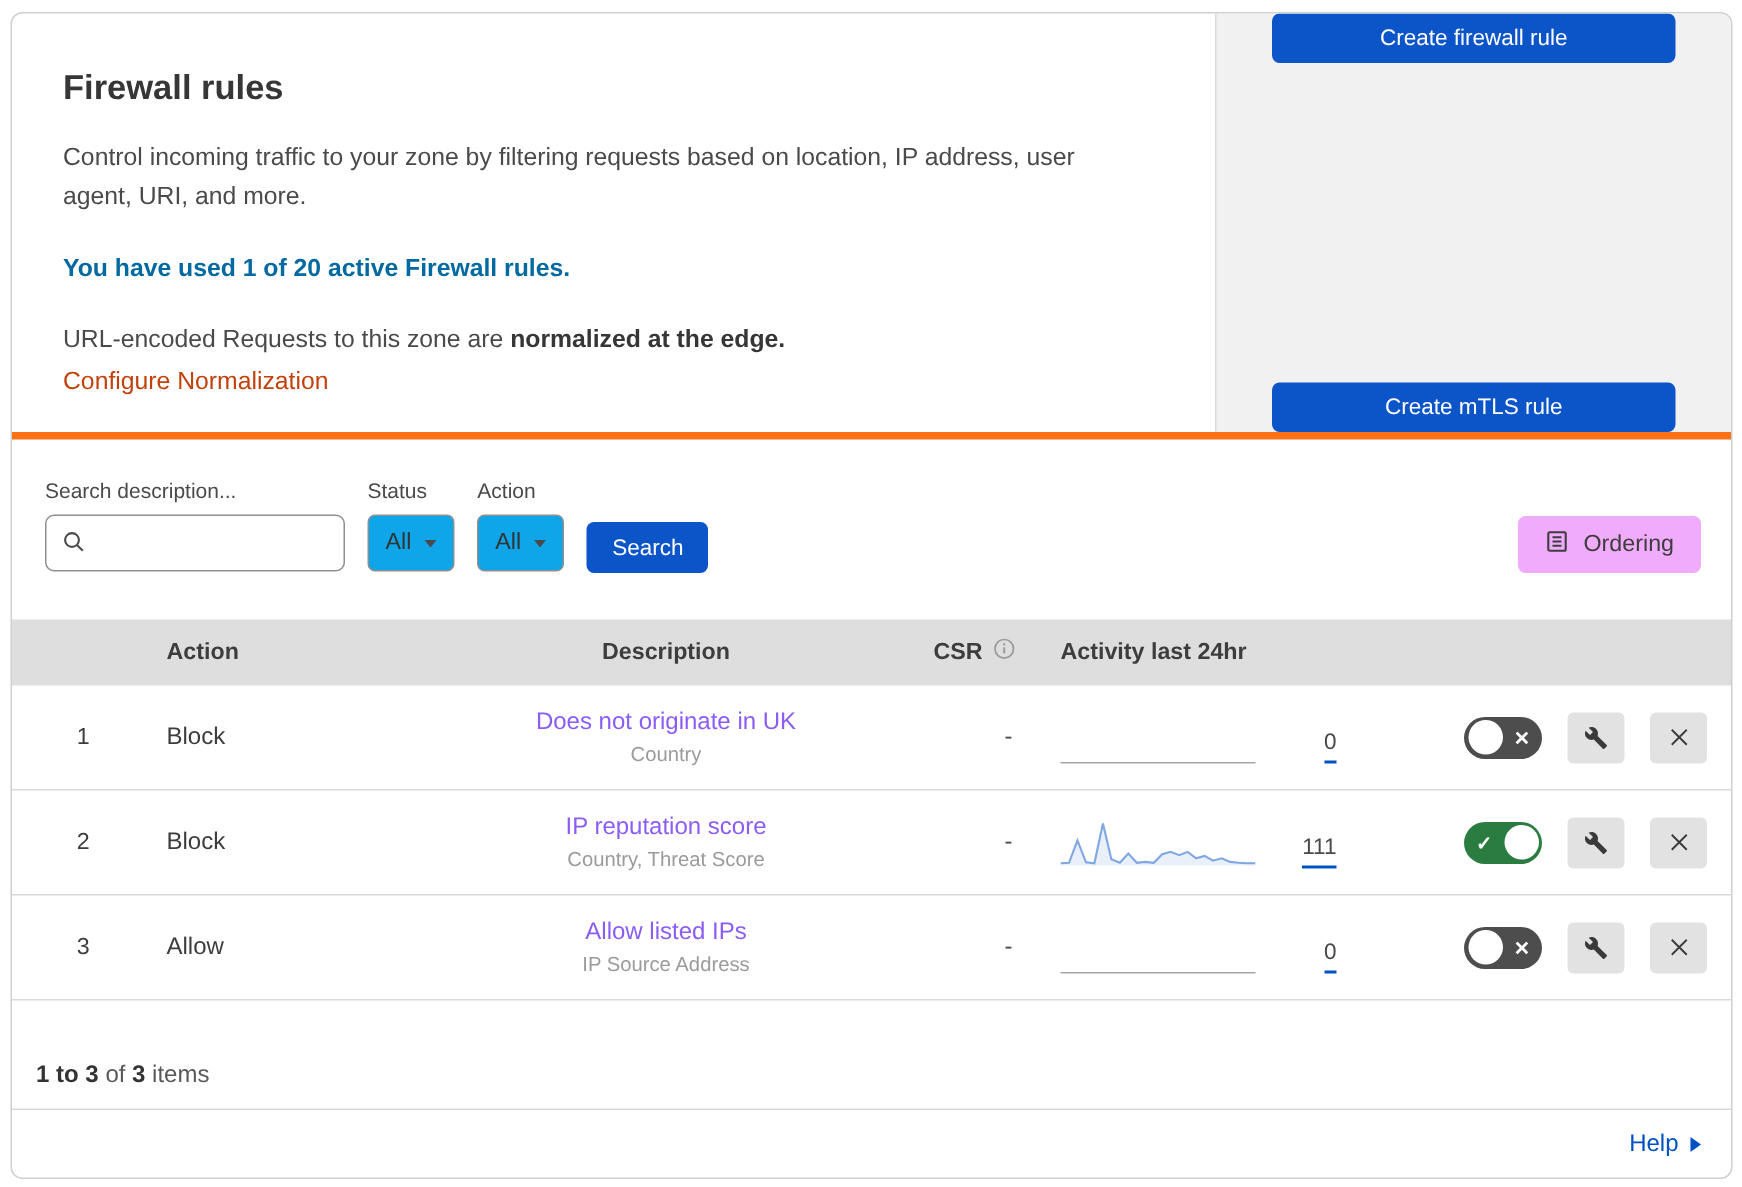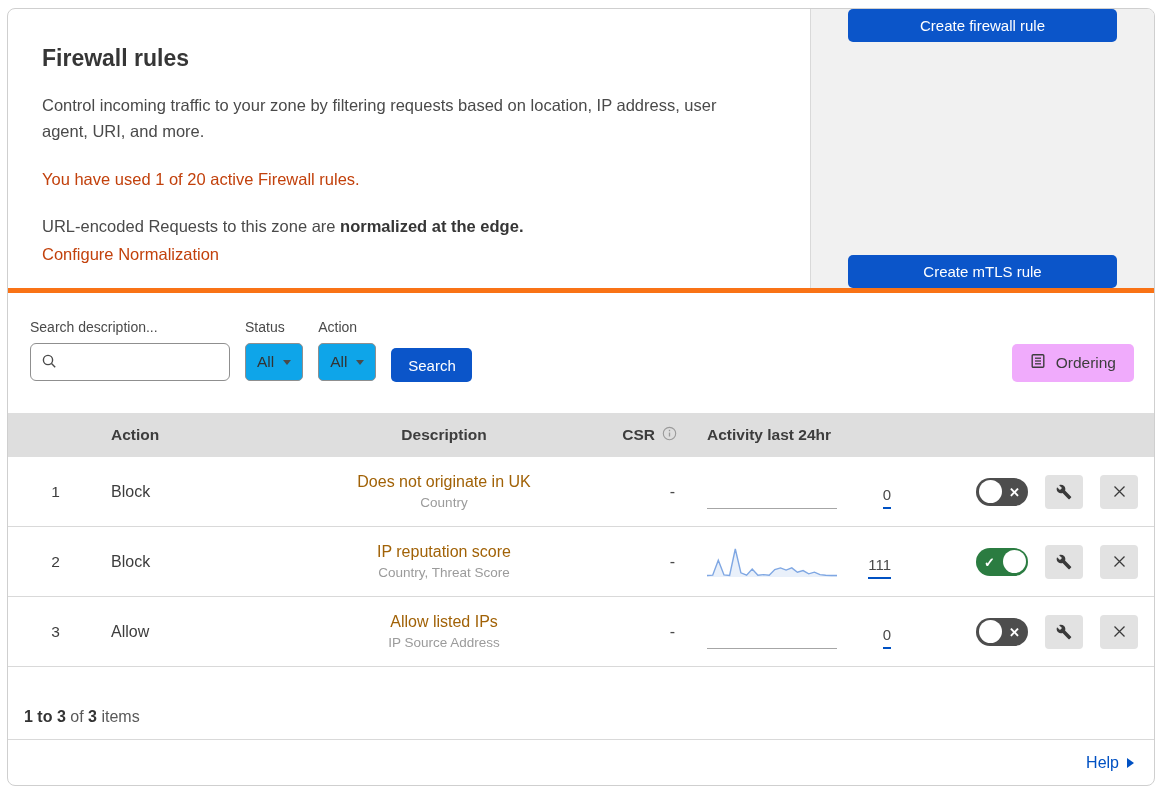--- a/index.html
+++ b/index.html
@@ -6,21 +6,21 @@
   html, body { width: 1161px; height: 791px; background: #fff;
     font-family: "Liberation Sans", sans-serif; color: #3d3d3d; }
   .card { position: absolute; left: 7px; top: 8px; width: 1148px; height: 778px;
     background: #fff; border: 1px solid #cfcfcf; border-radius: 8px; overflow: hidden; }
 
   
   .top-band { display: flex; height: 284px; border-bottom: 5px solid #f97316; }
   .intro { flex: 1; padding: 28px 40px 0 34px; }
   .page-title { font-size: 23px; font-weight: 600; color: #363636; margin: 8px 0 20px; }
   .desc { font-size: 16.5px; color: #4a4a4a; line-height: 1.58; max-width: 715px; margin-bottom: 26px; }
-  .usage { font-size: 16.5px; font-weight: 400; color: #c2410c; margin-bottom: 28px; }
+  .usage { font-size: 16.5px; font-weight: 700; color: #0369a1; margin-bottom: 28px; }
   .norm { font-size: 16.5px; color: #4a4a4a; margin-bottom: 9px; }
   .norm strong { color: #363636; }
   .link { font-size: 16.5px; color: #c2410c; cursor: pointer; display: inline-block; }
   .side-panel { width: 344px; background: #f1f1f1; border-left: 1px solid #d9d9d9;
     display: flex; flex-direction: column; justify-content: space-between; gap: 14px; padding: 0 37px; }
   .btn-primary { height: 33px; background: #0b55c9; color: #fff; border: none; border-radius: 5px;
     font-size: 15px; font-family: inherit; cursor: pointer; }
 
   
   .filter-bar { display: flex; align-items: flex-start; height: 120px; padding: 26px 20px 0 22px; }
@@ -43,21 +43,21 @@
   
   .thead, .trow { display: grid; grid-template-columns: 95px 178px 318px 88px 242px 1fr; align-items: center; }
   .thead { height: 44px; background: #dedede; font-weight: 700; font-size: 15.5px; color: #3d3d3d; }
   .th-action, .cell-action { padding-left: 8px; }
   .th-desc, .cell-desc { padding-left: 8px; text-align: center; }
   .th-csr { display: flex; justify-content: flex-end; align-items: center; gap: 7px; padding-right: 10px; text-align: right; }
   .th-activity, .cell-activity { padding-left: 20px; }
   .trow { height: 70px; border-bottom: 1px solid #d9d9d9; font-size: 16px; }
   .cell-index { text-align: center; font-size: 15.5px; color: #3d3d3d; }
   .cell-action { color: #3d3d3d; }
-  .desc-title { font-size: 16px; color: #a16207; margin-bottom: 4px; }
+  .desc-title { font-size: 16px; color: #8b5cf6; margin-bottom: 4px; }
   .desc-sub { font-size: 13.5px; color: #9b9b9b; }
   .cell-csr { text-align: right; padding-right: 12px; color: #4a4a4a; }
   .spark-wrap { display: flex; align-items: flex-end; gap: 16px; height: 34px; }
   .spark { width: 130px; height: 34px; }
   .spark.flat { height: 33px; border-bottom: 1px solid #a6a6a6; }
   .count-wrap { width: 38px; text-align: right; line-height: 1.1; }
   .count { display: inline-block; border-bottom: 2px solid #0051c3; color: #4a4a4a; font-size: 15px;
     padding-bottom: 3px; cursor: pointer; text-decoration: none; }
   .cell-controls { display: flex; justify-content: flex-end; align-items: center; gap: 17px; padding-right: 16px; }
   .toggle { width: 52px; height: 28px; border-radius: 15px; position: relative; cursor: pointer; flex: none; }

